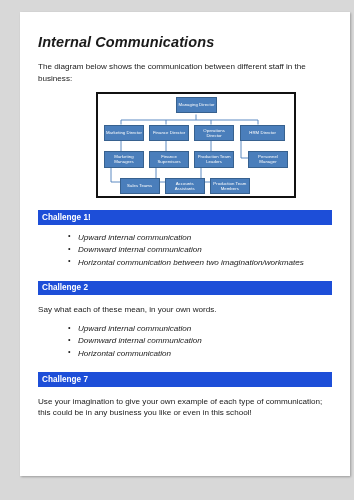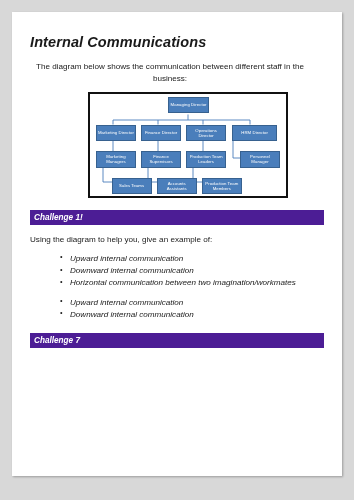--- a/index.html
+++ b/index.html
@@ -8,21 +8,21 @@
     background: #d8d8d8;
   }
   body {
     width: 354px;
     height: 500px;
     overflow: hidden;
     font-family: "Liberation Sans", sans-serif;
   }
   .page {
     position: absolute;
-    left: 12px;
+    left: 20px;
     top: 12px;
     width: 330px;
     height: 464px;
     background: #ffffff;
     box-shadow: 1px 1px 2px rgba(0,0,0,0.28);
     overflow: hidden;
   }
   .inner {
     padding: 22px 18px 0 18px;
   }
@@ -33,21 +33,20 @@
     color: #1a1a1a;
     letter-spacing: 0.1px;
     margin: 0 0 11px 0;
   }
   .intro {
     font-size: 8.1px;
     line-height: 1.45;
     color: #1a1a1a;
     margin: 0 0 8px 0;
     max-width: 280px;
-    text-align: center;
   }
 
   
   .chart-frame {
     position: relative;
     margin: 0 auto;
     margin-left: 58px;
     width: 200px;
     height: 106px;
     border: 2.5px solid #111111;
@@ -75,25 +74,24 @@
     display: flex;
     align-items: center;
     justify-content: center;
     box-sizing: border-box;
     padding: 1px;
     letter-spacing: 0.05px;
   }
 
   
   .challenge-bar {
-    background: #4c1d95;
+    background: #1d4ed8;
     color: #ffffff;
     font-size: 8.2px;
     font-weight: bold;
-    font-style: italic;
     padding: 2.5px 4px 3px 4px;
     margin: 12px 0 0 0;
     line-height: 1.1;
   }
   .para {
     font-size: 8.1px;
     line-height: 1.45;
     color: #1a1a1a;
     margin: 9px 0 0 0;
     max-width: 290px;
@@ -182,28 +180,31 @@
         <div class="node" style="left:11.0%;top:81.5%;width:20.5%;height:16.5%;">Sales Teams</div>
 
         <div class="node" style="left:34.0%;top:81.5%;width:20.5%;height:16.5%;">Accounts Assistants</div>
 
         <div class="node" style="left:57.0%;top:81.5%;width:20.5%;height:16.5%;">Production Team Members</div>
 
       </div>
     </div>
 
     <div class="challenge-bar">Challenge 1!</div>
-    <p class="para">Using the diagram to help you, give an example of:</p>
     <ul class="bullets">
       <li>Upward internal communication</li>
       <li>Downward internal communication</li>
       <li>Horizontal communication between two imagination/workmates</li>
     </ul>
 
+    <div class="challenge-bar">Challenge 2</div>
+    <p class="para">Say what each of these mean, in your own words.</p>
     <ul class="bullets">
       <li>Upward internal communication</li>
       <li>Downward internal communication</li>
+      <li>Horizontal communication</li>
     </ul>
 
     <div class="challenge-bar">Challenge 7</div>
+    <p class="para">Use your imagination to give your own example of each type of communication; this could be in any business you like or even in this school!</p>
 
   </div>
 </div>
 
 </body></html>

